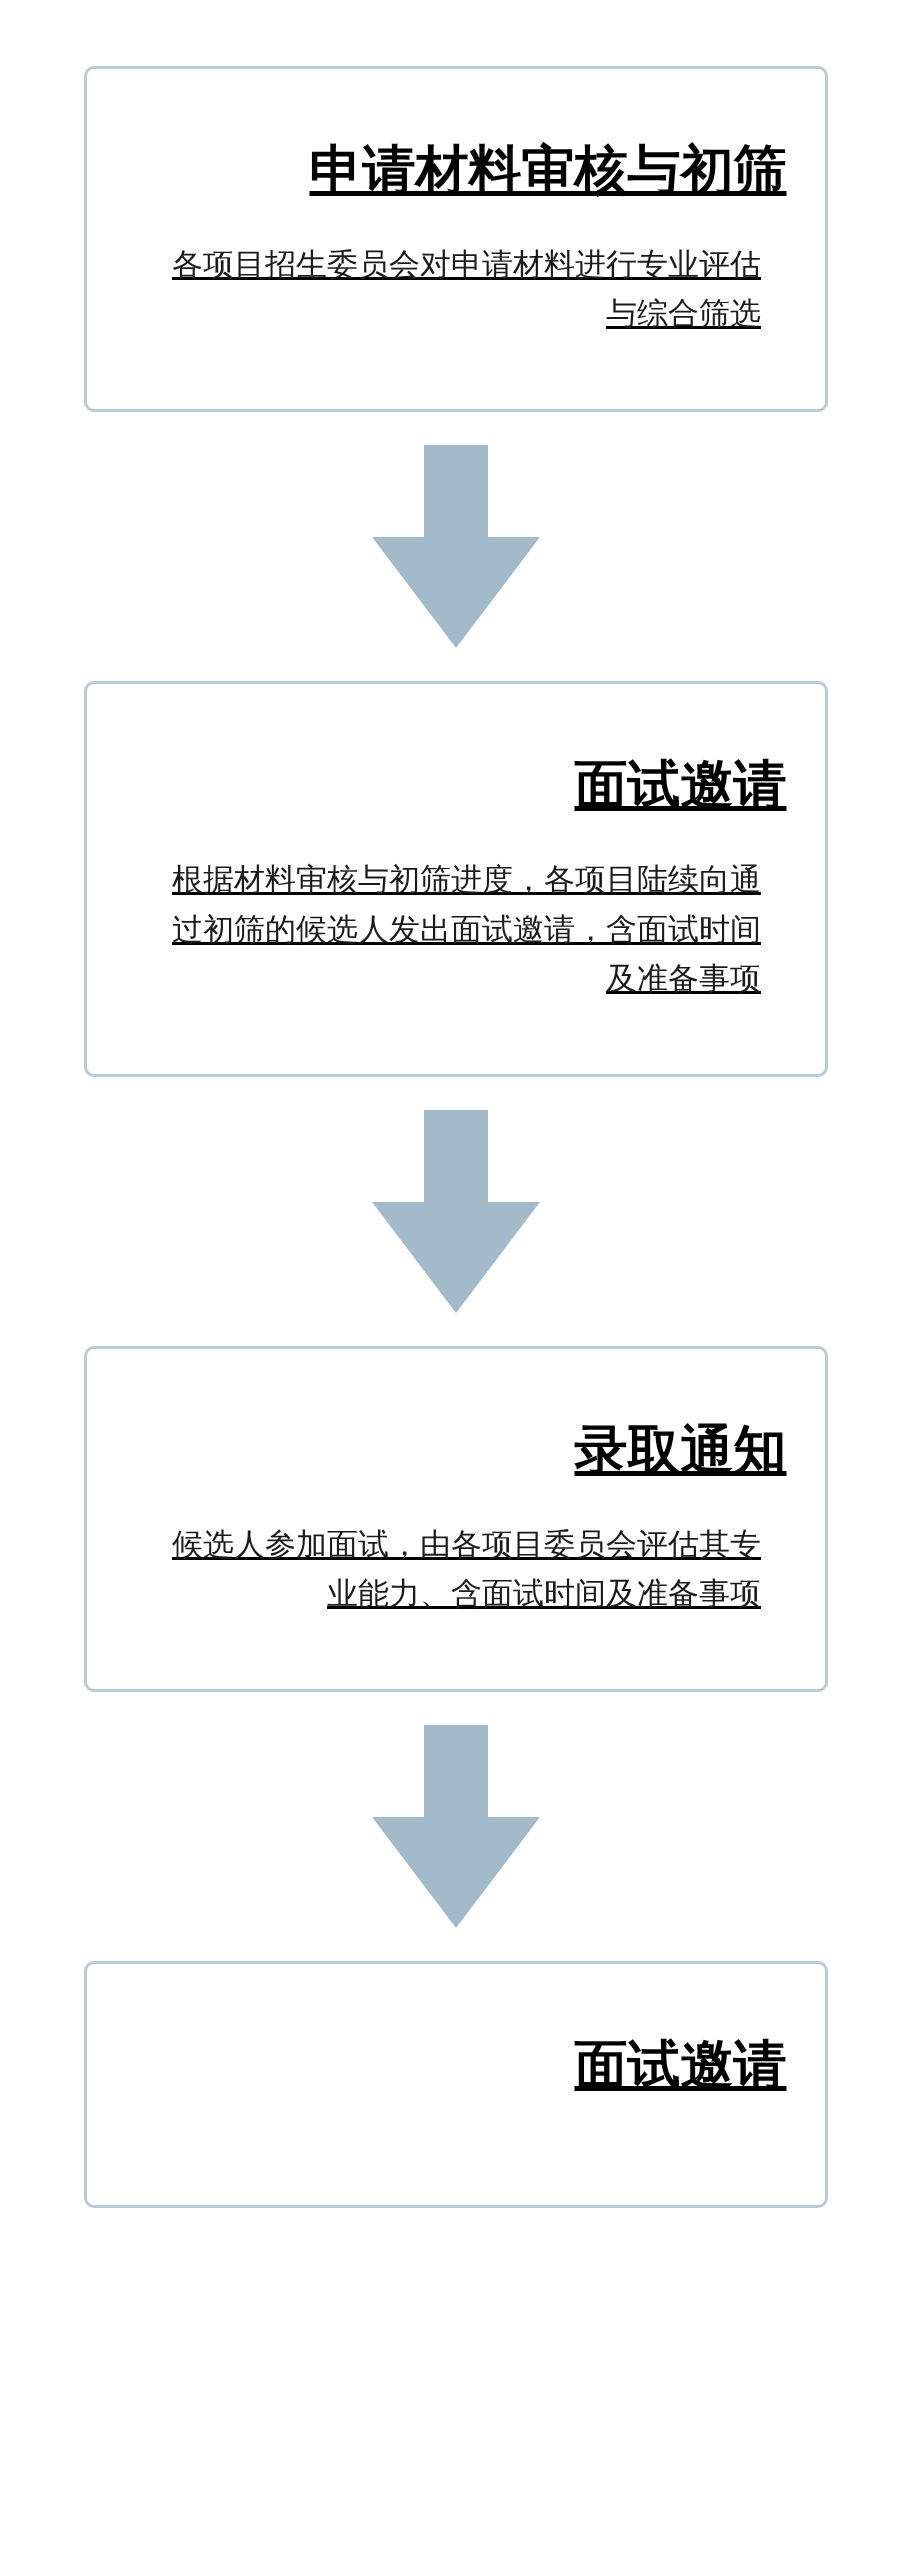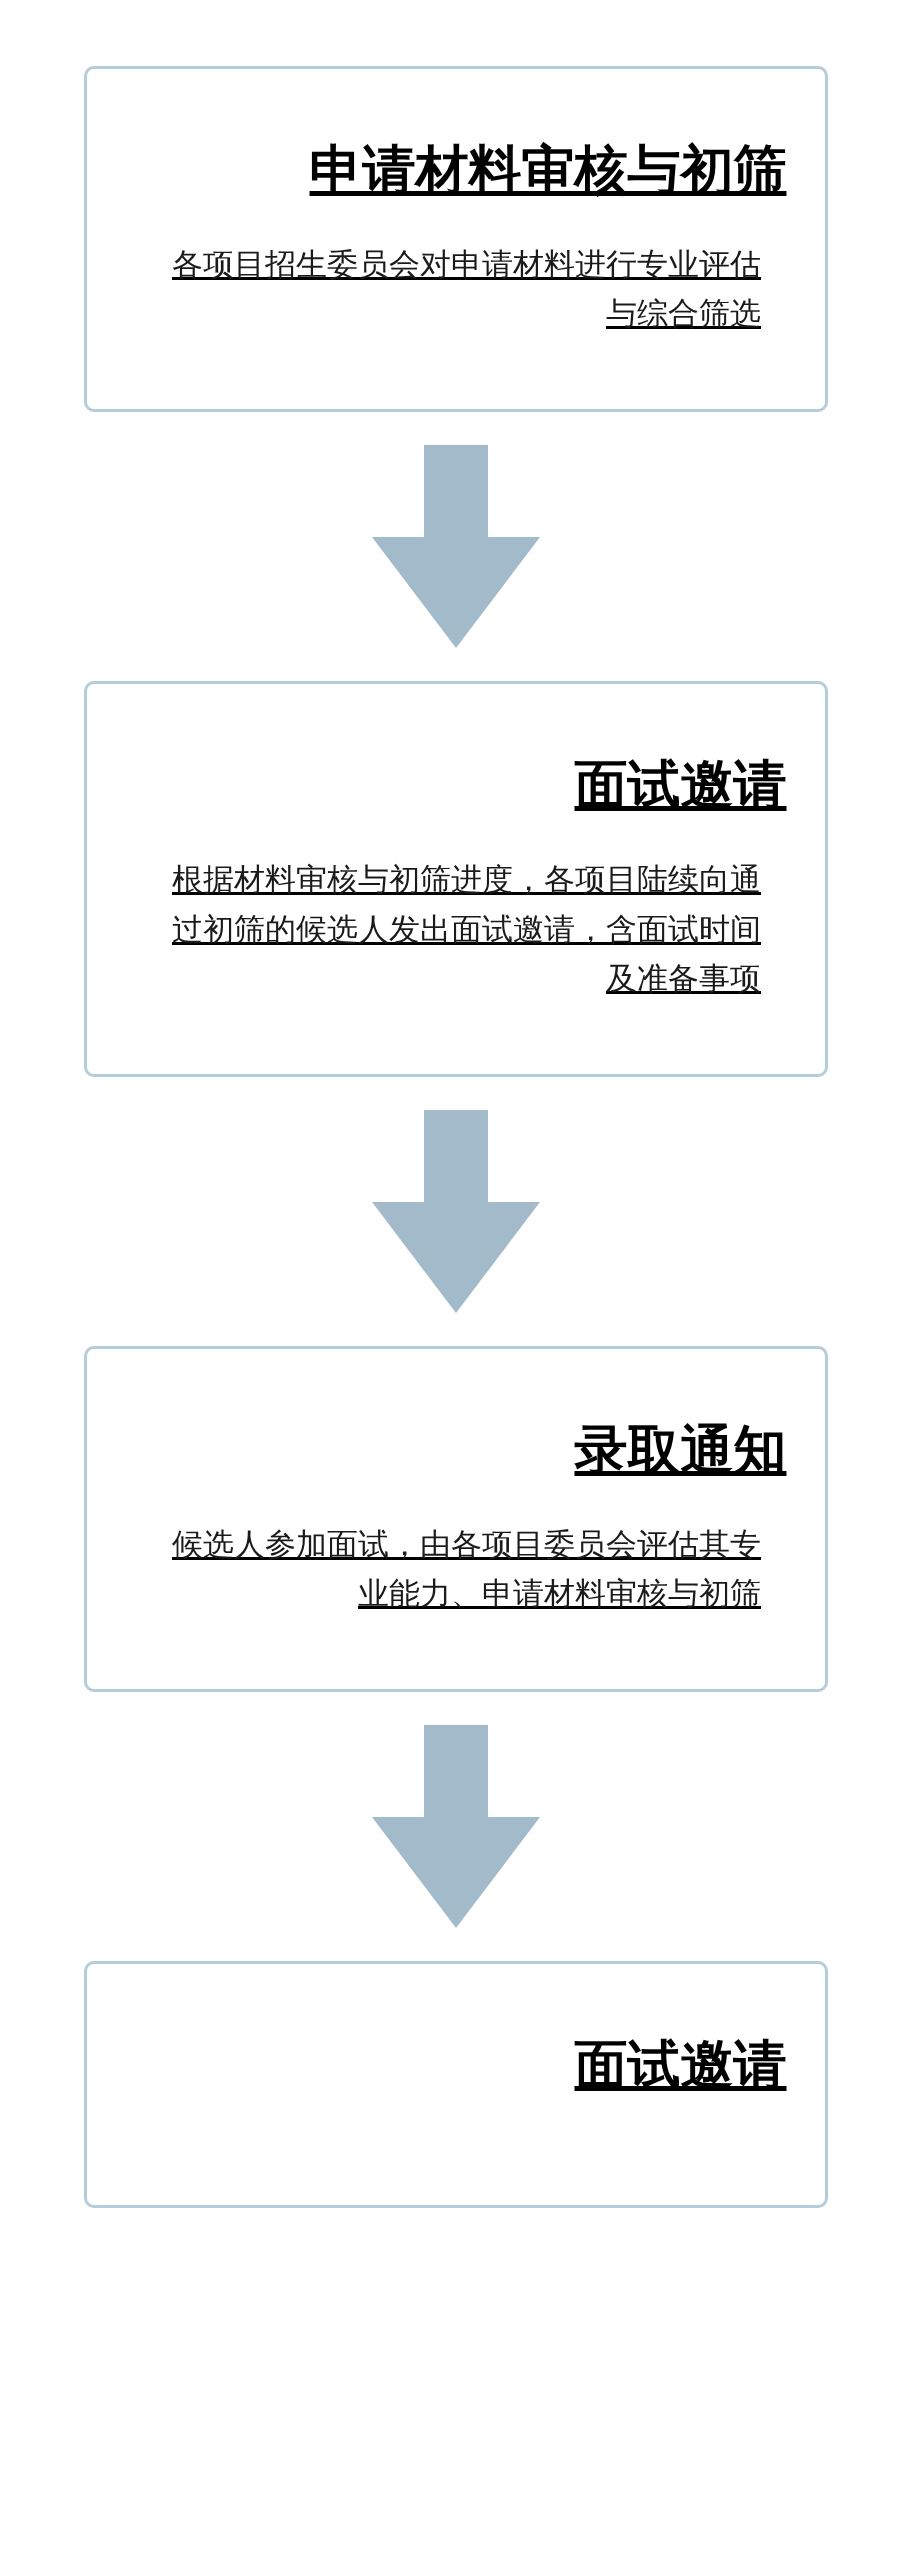--- a/index.html
+++ b/index.html
@@ -89,21 +89,21 @@
     <div class="step-desc">根据材料审核与初筛进度，各项目陆续向通过初筛的候选人发出面试邀请，含面试时间及准备事项</div>
   </div>
 
   <div class="arrow">
     <div class="arrow-stem"></div>
     <div class="arrow-head"></div>
   </div>
 
   <div class="step">
     <div class="step-title">录取通知</div>
-    <div class="step-desc">候选人参加面试，由各项目委员会评估其专业能力、申请材料审核与初筛</div>
+    <div class="step-desc">候选人参加面试，由各项目委员会评估其专业能力、含面试时间及准备事项</div>
   </div>
 
   <div class="arrow">
     <div class="arrow-stem"></div>
     <div class="arrow-head"></div>
   </div>
 
   <div class="step">
     <div class="step-title">面试邀请</div>
   </div>

